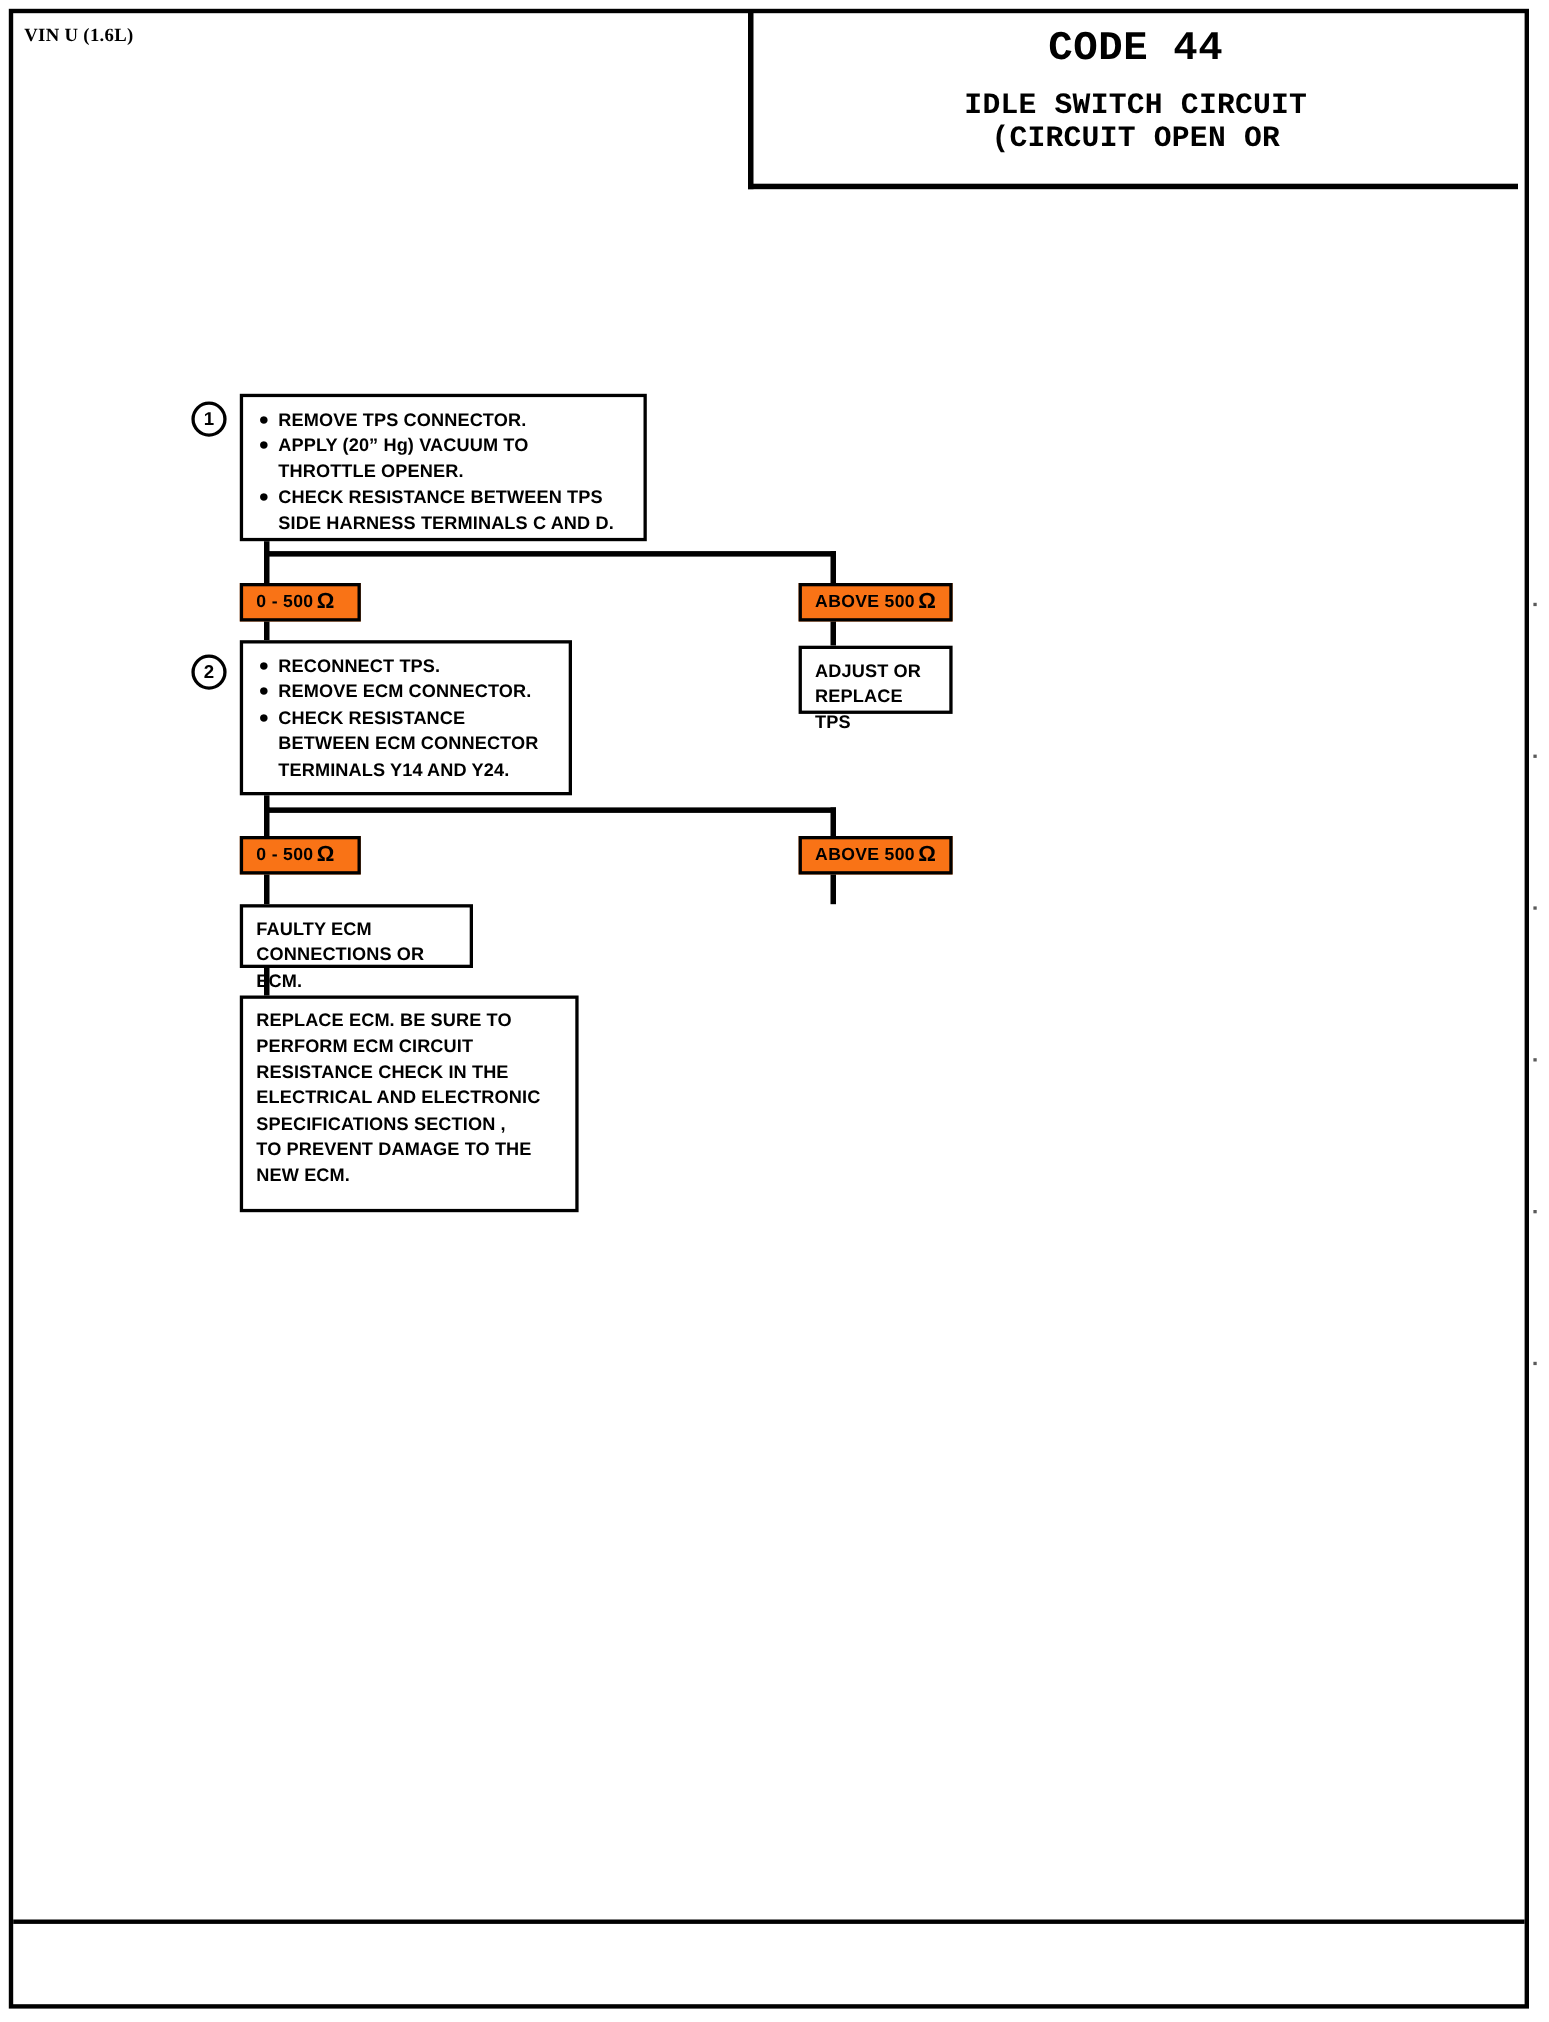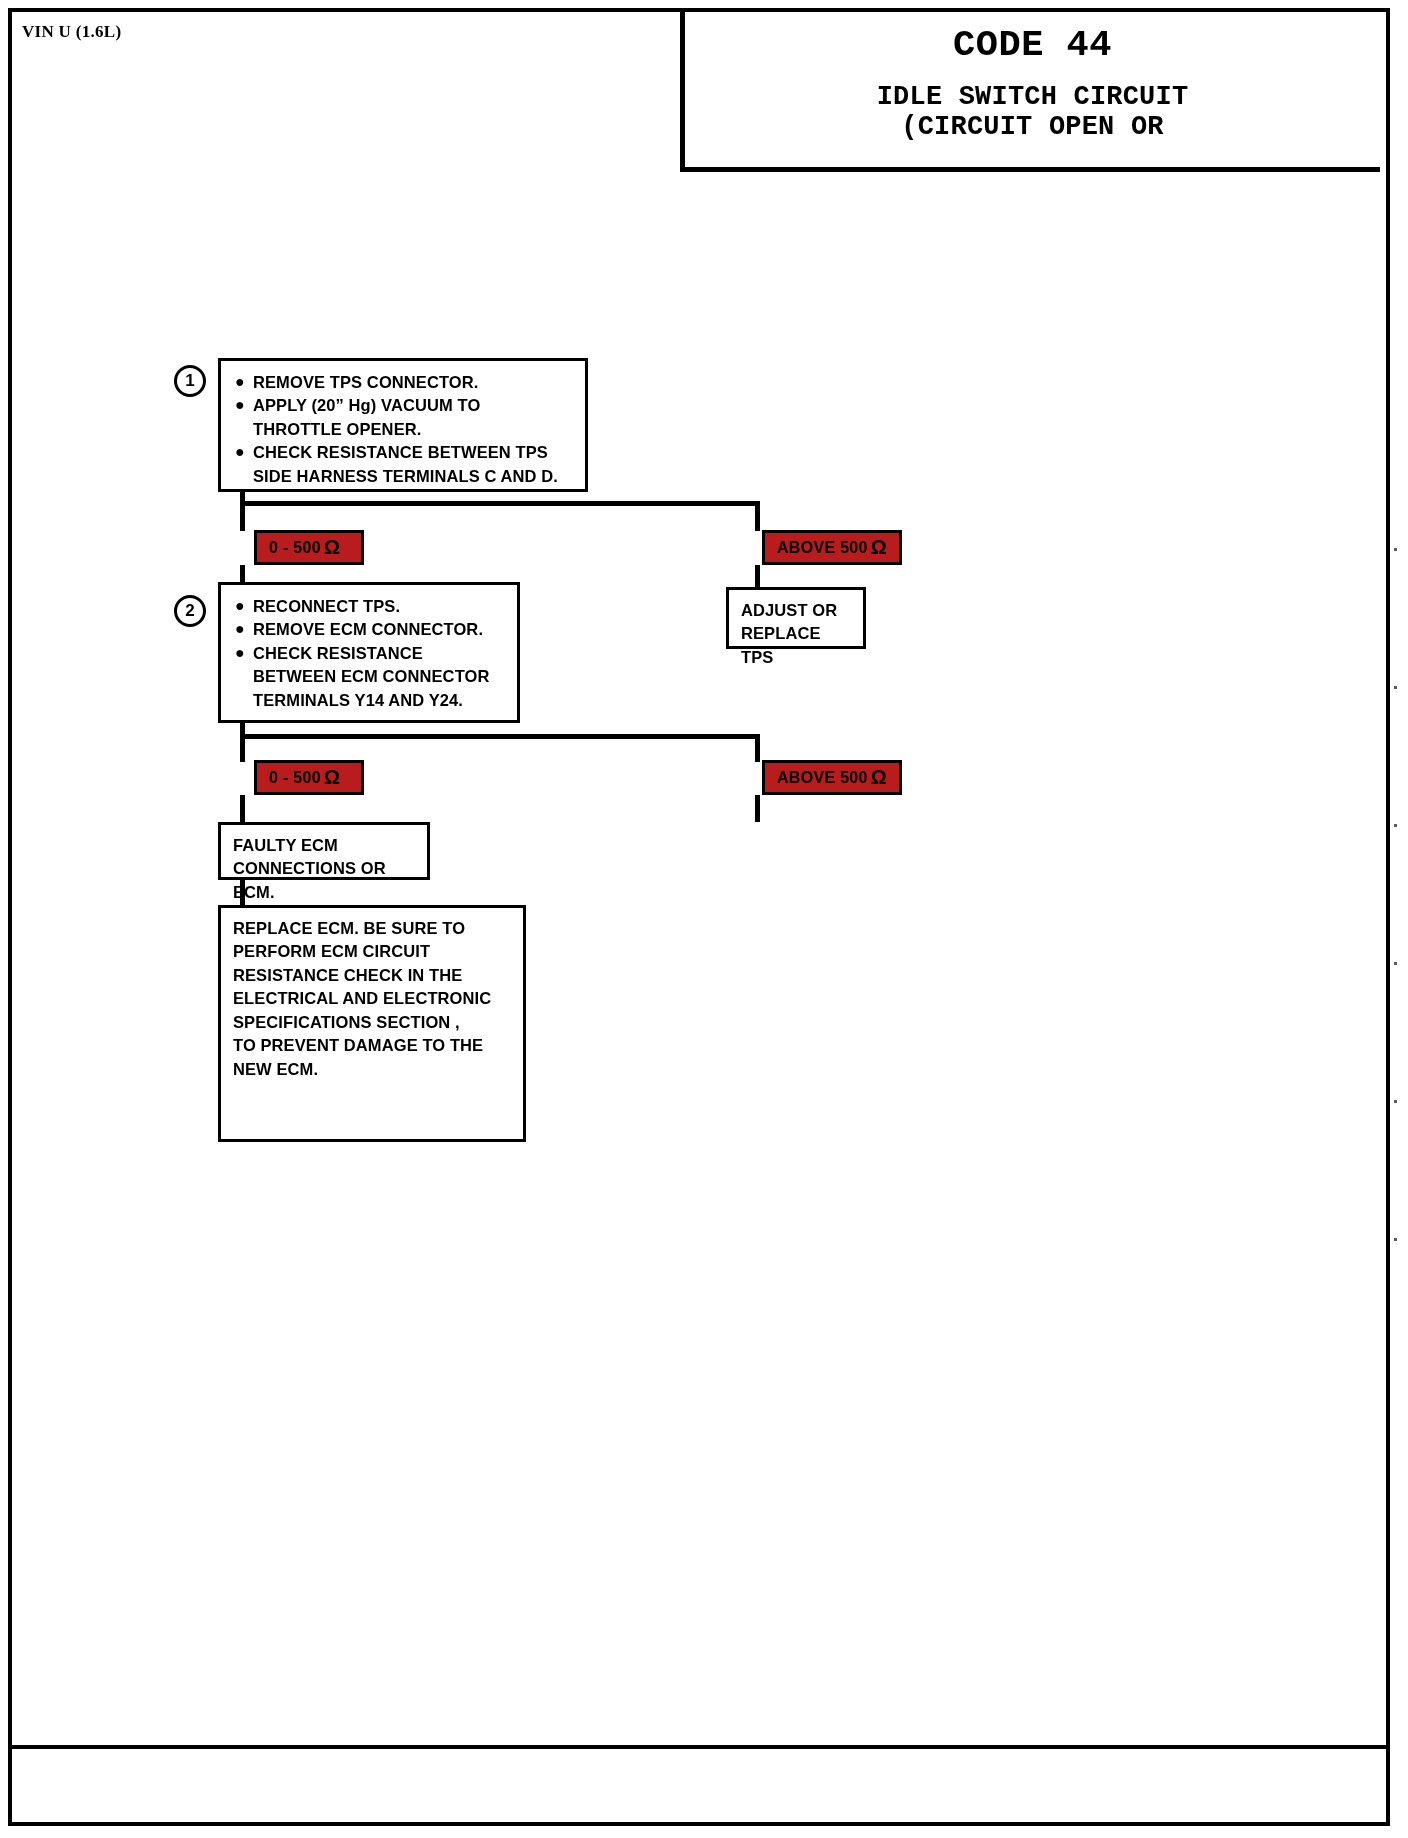--- a/index.html
+++ b/index.html
@@ -104,29 +104,28 @@
   }
   .cont-row {
     padding-left: 26px;
   }
 
   
   .chip {
     position: absolute;
     box-sizing: border-box;
     border: 3px solid #000;
-    background: #b91c1c;
+    background: #f97316;
     color: #000;
     font-weight: bold;
     font-size: 16px;
     letter-spacing: 0.3px;
     display: flex;
     align-items: center;
     padding-left: 12px;
-    margin-left: 36px;
   }
   .chip .ohm {
     font-size: 20px;
     font-weight: bold;
     padding-left: 3px;
   }
 
   
   .step-badge {
     position: absolute;
@@ -283,21 +282,21 @@
   <div class="node" style="left:218px; top:822px; width:212px; height:58px;">
     <div class="lines">
       <div>FAULTY ECM</div>
       <div>CONNECTIONS OR ECM.</div>
     </div>
   </div>
 
 
   <div class="conn" style="left:240px; top:880px; width:5px; height:26px;"></div>
 
-  <div class="node" style="left:218px; top:905px; width:308px; height:237px;">
+  <div class="node" style="left:218px; top:905px; width:308px; height:197px;">
     <div class="lines">
       <div>REPLACE ECM.  BE SURE TO</div>
       <div>PERFORM ECM CIRCUIT</div>
       <div>RESISTANCE CHECK IN THE</div>
       <div>ELECTRICAL AND ELECTRONIC</div>
       <div>SPECIFICATIONS SECTION ,</div>
       <div>TO PREVENT DAMAGE TO  THE</div>
       <div>NEW ECM.</div>
     </div>
   </div>

